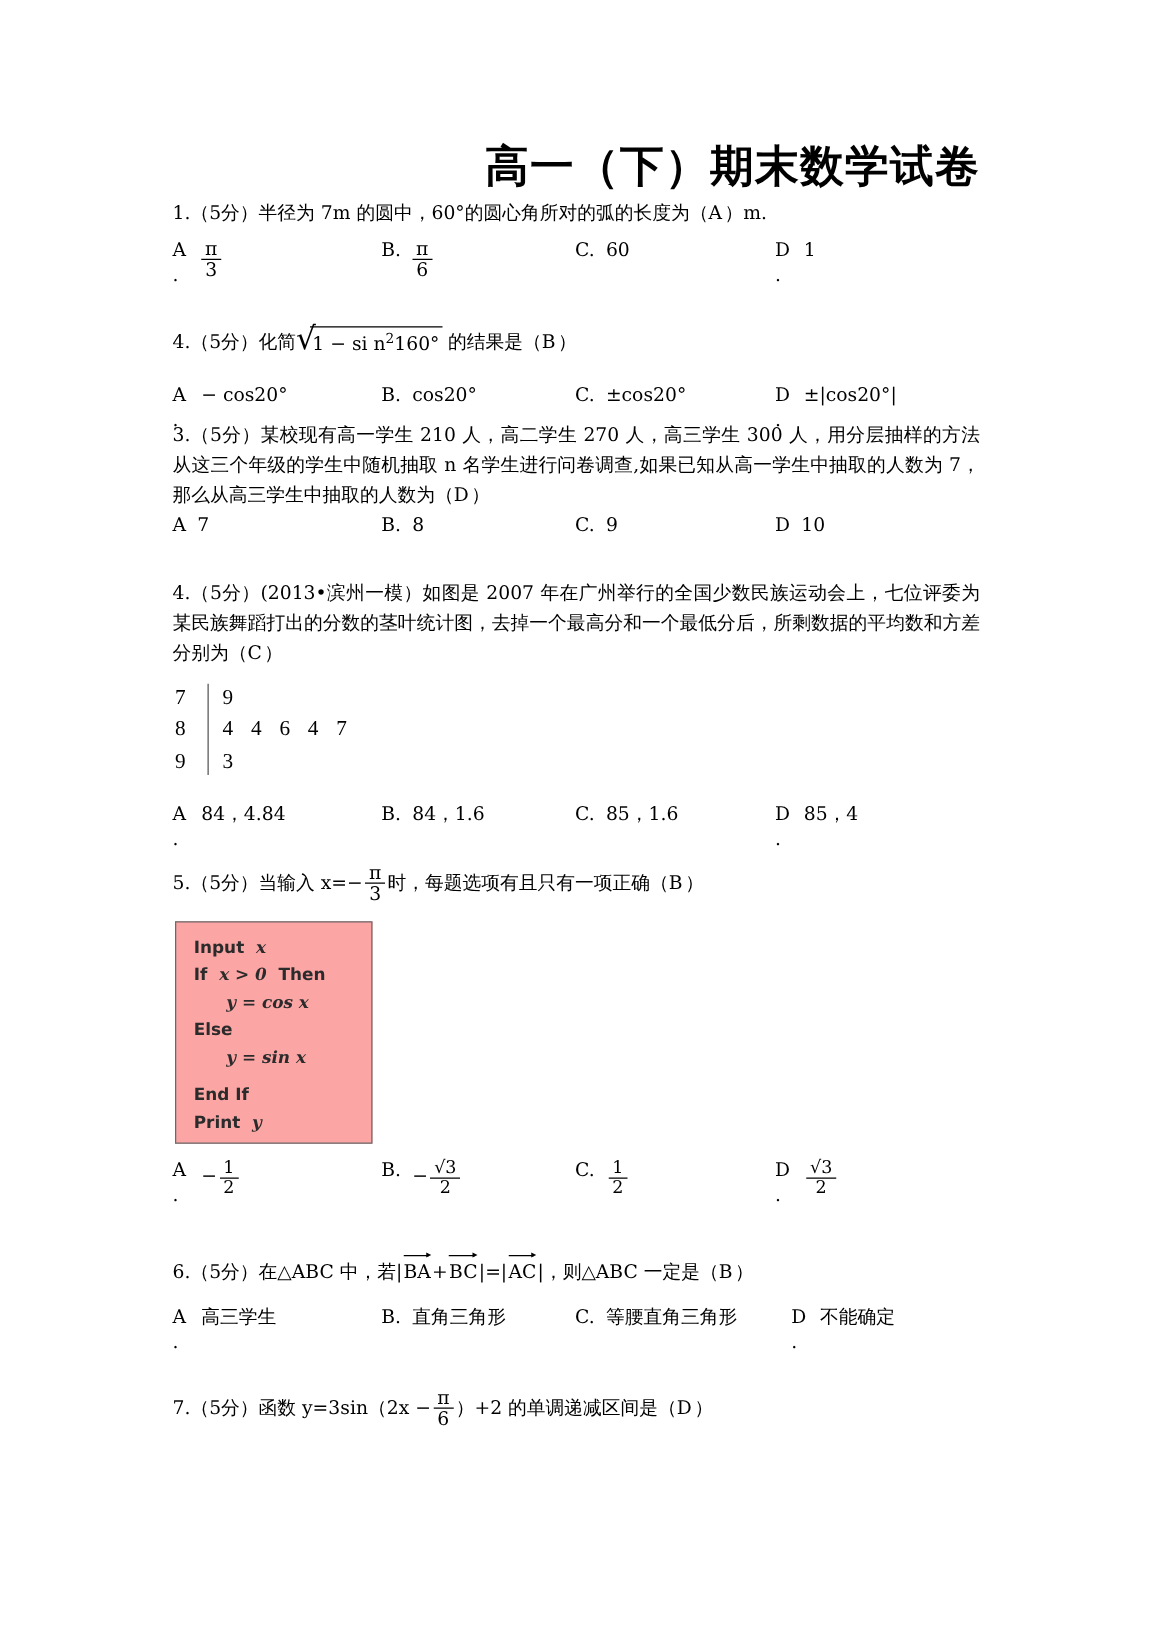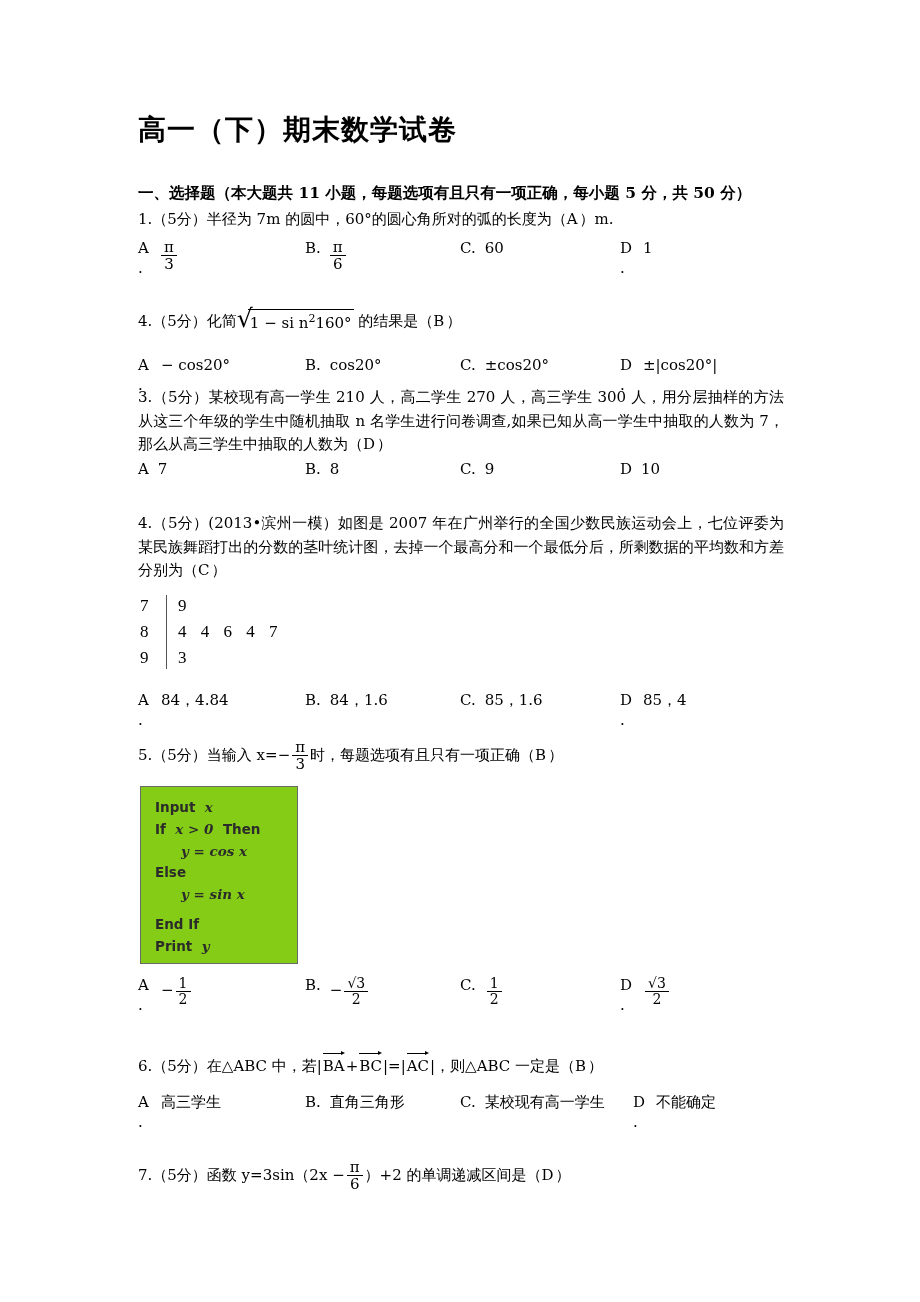--- a/index.html
+++ b/index.html
@@ -26,22 +26,22 @@
 
   .content {
     position: absolute;
     left: 138px;
     top: 0;
     width: 646px;
   }
 
   
   .doc-title {
-    text-align: left;
-    font-size: 28px;
+    text-align: right;
+    font-size: 35px;
     font-weight: bold;
     letter-spacing: 1px;
     margin: 0;
     padding-top: 113px;
     line-height: 1.2;
     font-family: Liberation Serif, serif;
   }
 
   
   .section-head {
@@ -181,21 +181,21 @@
 
   
   .progbox {
     position: relative;
     margin-top: 14px;
     margin-left: 2px;
     width: 158px;
     height: 178px;
     border: 1.4px solid #6a6a6a;
     box-sizing: border-box;
-    background: #84cc16;
+    background: #fca5a5;
   }
   .prog-inner {
     padding: 10px 0 0 14px;
     font-family: "DejaVu Sans", "Liberation Sans", sans-serif;
     font-size: 13.5px;
     font-weight: bold;
     line-height: 1.62;
     color: #2b2b2b;
   }
   .prog-line { white-space: nowrap; }
@@ -210,21 +210,20 @@
   .nowrap { white-space: nowrap; }
 </style>
 </head>
 <body>
 
 <div class="page">
   <div class="content">
 
     <h1 class="doc-title">高一（下）期末数学试卷</h1>
 
-    <div class="section-head">一、选择题（本大题共 11 小题，每题选项有且只有一项正确，每小题 5 分，共 50 分）</div>
 
     <div class="q-block">
       <div class="q-stem">
         <span>1.（5分）半径为 7m 的圆中，60°的圆心角所对的弧的长度为（</span><span class="ans-mark">A</span><span>）m.</span>
       </div>
       <div class="opts tall">
         <div class="opt c1">
           <span class="lbl-stack"><span>A</span><span class="dot">.</span></span>
           <span class="val frac">
             <span class="num">π</span>
@@ -398,21 +397,21 @@
         <div class="opt c1">
           <span class="lbl-stack"><span>A</span><span class="dot">.</span></span>
           <span class="val">高三学生</span>
         </div>
         <div class="opt c2">
           <span class="lbl">B.</span>
           <span class="val">直角三角形</span>
         </div>
         <div class="opt c3">
           <span class="lbl">C.</span>
-          <span class="val">某校现有高一学生</span>
+          <span class="val">等腰直角三角形</span>
         </div>
         <div class="opt c4" style="left:495px;">
           <span class="lbl-stack"><span>D</span><span class="dot">.</span></span>
           <span class="val">不能确定</span>
         </div>
       </div>
     </div>
 
     <div class="q-block" style="margin-top:40px;">
       <div class="q-stem nowrap">

